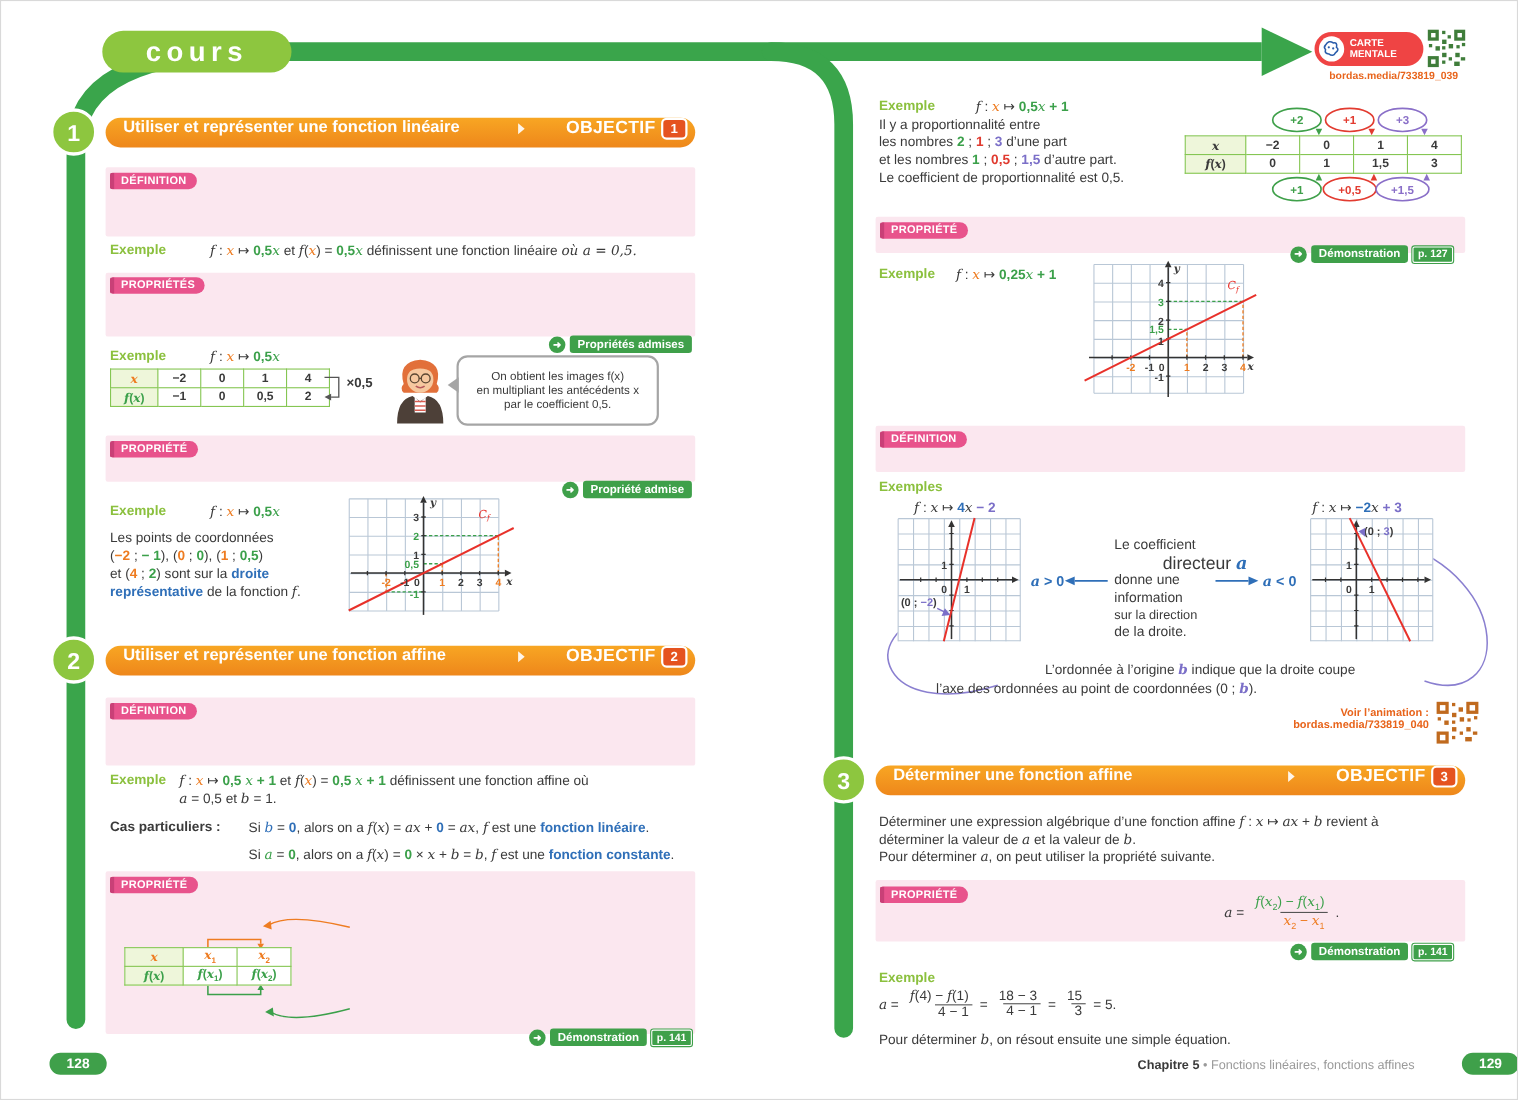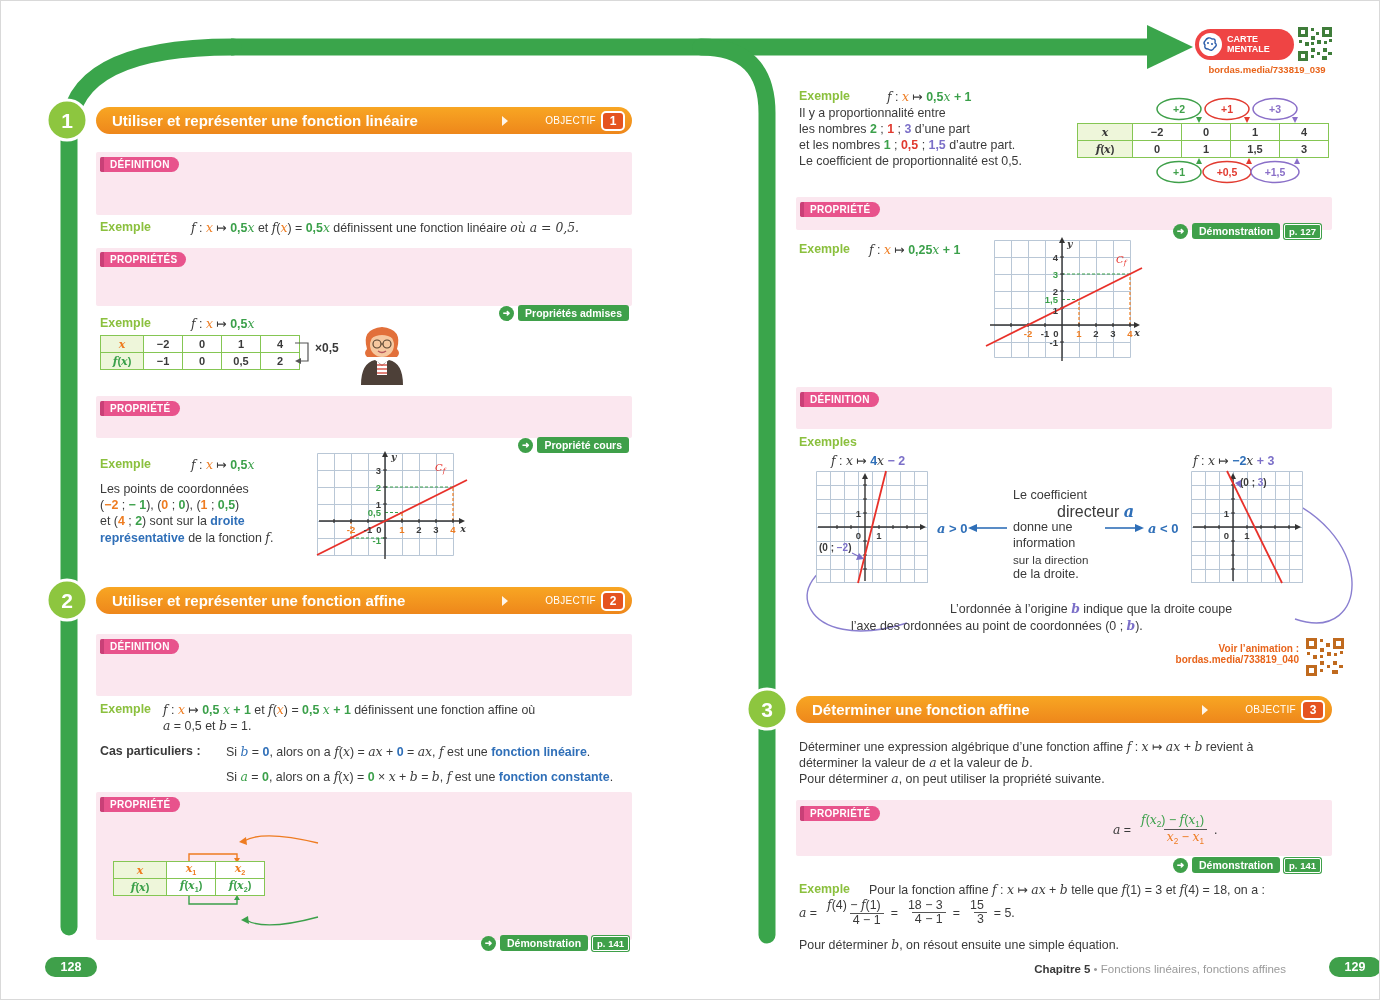--- a/index.html
+++ b/index.html
@@ -7,25 +7,25 @@
           font-family:"Liberation Sans",sans-serif;color:#3a3a3a;overflow:hidden;box-sizing:border-box;}
   svg{position:absolute;overflow:visible;}
   .t{position:absolute;font-size:12.4px;line-height:15px;white-space:nowrap;color:#3a3a3a;}
   .c-o{color:#ee7c21}.c-g{color:#3ba04a}.c-b{color:#2f6fb8}.c-p{color:#7b6fc8}.c-r{color:#e03a2f}.c-pk{color:#e8538c}
   .c-m{font-style:italic;font-family:"DejaVu Serif","Liberation Serif",serif}
   .c-bold{font-weight:700}
   sub{font-size:.66em}
   .cours{position:absolute;left:92px;top:27px;width:172px;height:38px;background:#8dc63f;border-radius:19px;
          display:flex;align-items:center;justify-content:center;color:#fff;font-weight:700;font-size:25px;letter-spacing:5px;z-index:3;}
   .hbar{position:absolute;width:536px;height:27px;background:linear-gradient(180deg,#f8a623,#ee871b);border-radius:14px;
-        display:flex;align-items:center;justify-content:space-between;padding:0 7px 0 16px;box-sizing:border-box;z-index:2;gap:20px;}
+        display:flex;align-items:flex-start;justify-content:space-between;padding:0 7px 0 16px;box-sizing:border-box;z-index:2;gap:20px;}
   .hbar .ttl{color:#fff;font-weight:700;font-size:15px;}
   .objwrap{display:flex;align-items:center;gap:5px;}
   .objarrow{width:0;height:0;border-top:5px solid transparent;border-bottom:5px solid transparent;border-left:6px solid rgba(255,255,255,.9);}
-  .objlab{color:#fff;font-weight:400;font-size:10px;letter-spacing:.3px;padding-left:32px;}
+  .objlab{color:#fff;font-weight:700;font-size:16px;letter-spacing:.3px;padding-left:32px;}
   .objnum{background:#e5531f;border:2px solid #fff;border-radius:5px;color:#fff;font-weight:700;font-size:12px;
           width:20px;height:16px;display:flex;align-items:center;justify-content:center;}
   .pinkbox{position:absolute;background:#fbe7ef;border-radius:2px;z-index:1;}
   .rib{position:absolute;background:#e8538c;color:#fff;font-weight:700;font-size:10px;letter-spacing:.3px;
        padding:2px 9px 2px 6px;border-radius:2px 9px 9px 2px;border-left:4px solid #c94077;z-index:2;}
   .exl{color:#8bc03e;font-weight:700;}
   .gbadge{position:absolute;display:flex;align-items:center;gap:4px;font-size:10.5px;font-weight:700;z-index:2;}
   .gcirc{width:15px;height:15px;border-radius:50%;background:#3fa04a;color:#fff;display:flex;align-items:center;justify-content:center;font-size:9px;}
   .glab{background:#3fa04a;color:#fff;padding:2px 7px;border-radius:3px;}
   .gpage{background:#3fa04a;color:#fff;border:1.5px solid #fff;box-shadow:0 0 0 1px #3fa04a;padding:1px 4px;border-radius:2px;font-size:9.5px;}
@@ -81,20 +81,23 @@
     </g>
 
     <g stroke="#8a7fd0" stroke-width="1.4" fill="none">
       <path d="M 906 622 C 800 655, 775 575, 848 557"></path>
       <polygon points="843,550 856,556 844,563" fill="#8a7fd0" stroke="none"></polygon>
       <path d="M 1294 618 C 1372 645, 1376 525, 1268 492"></path>
       <polygon points="1268,486 1257,491 1269,499" fill="#8a7fd0" stroke="none"></polygon>
     </g>
   </svg>
 
+  <div class="cours">
+      <span>cours</span>
+    </div>
 
   <div class="carte">
     <svg width="25" height="25" viewBox="0 0 25 25" style="position:static">
       <circle cx="12.5" cy="12.5" r="11.5" fill="#fff"></circle>
       <path d="M7 9 Q10 4 14 7 Q18 6 17 11 Q20 13 16 16 Q14 20 10 17 Q6 17 7 13 Q5 11 7 9 Z" fill="none" stroke="#2a5caa" stroke-width="1.4"></path>
       <circle cx="10" cy="11" r="1" fill="#2a5caa"></circle>
         <circle cx="14" cy="12" r="1" fill="#2a5caa"></circle>
     </svg>
     <div class="carte-txt">
         <div>CARTE</div>
@@ -190,29 +193,34 @@
     <circle cx="29" cy="26" r="12" fill="#f6c89f"></circle>
     <path d="M17 20 Q29 12 41 20 L41 16 Q29 6 17 16 Z" fill="#e2703a"></path>
     <circle cx="24" cy="25" r="4" fill="none" stroke="#5a4632" stroke-width="1.2"></circle>
     <circle cx="34" cy="25" r="4" fill="none" stroke="#5a4632" stroke-width="1.2"></circle>
     <line x1="28" y1="25" x2="30" y2="25" stroke="#5a4632" stroke-width="1.2"></line>
     <path d="M25 32 Q29 35 33 32" fill="none" stroke="#b5575a" stroke-width="1.4"></path>
     <path d="M8 66 Q8 44 22 41 L29 46 L36 41 Q50 44 50 66 Z" fill="#4d4038"></path>
     <path d="M24 42 L29 47 L34 42 L34 56 L24 56 Z" fill="#fff"></path>
     <path d="M24 46 H34 M24 50 H34 M24 54 H34" stroke="#d95b4f" stroke-width="1.4"></path>
   </svg>
+  <div class="bubble">
+    <div>On obtient les images f(x)</div>
+    <div>en multipliant les antécédents x</div>
+    <div>par le coefficient 0,5.</div>
+  </div>
 
   <div class="pinkbox" style="left:95px;top:395px;width:536px;height:42px"></div>
   <span class="rib" style="left:99px;top:400px">PROPRIÉTÉ</span>
   <span class="t" style="left:185px;top:401px"><span>La représentation graphique d’une fonction linéaire </span><span class="c-m">f</span><span> : </span><span class="c-o c-m">x</span><span> ↦ </span><span class="c-g c-m">a</span><span class="c-g c-m">x</span><span> est une</span></span>
   <span class="t" style="left:108px;top:417px"><span class="c-g c-bold">droite passant par l’origine du repère</span><span>.</span></span>
 
   <div class="gbadge" style="right:750px;top:436px">
     <span class="gcirc">➜</span>
-    <span class="glab">Propriété cours</span>
+    <span class="glab">Propriété admise</span>
   </div>
 
   <span class="t exl" style="left:99px;top:456px">Exemple</span>
   <span class="t" style="left:190px;top:456px"><span class="c-m">f</span><span> : </span><span class="c-o c-m">x</span><span> ↦ </span><span class="c-g c-bold">0,5</span><span class="c-g c-m">x</span></span>
   <span class="t" style="left:99px;top:481px">Les points de coordonnées</span>
   <span class="t" style="left:99px;top:497px"><span>(</span><span class="c-o c-bold">−2</span><span> ; </span><span class="c-g c-bold">− 1</span><span>), (</span><span class="c-o c-bold">0</span><span> ; </span><span class="c-g c-bold">0</span><span>), (</span><span class="c-o c-bold">1</span><span> ; </span><span class="c-g c-bold">0,5</span><span>)</span></span>
   <span class="t" style="left:99px;top:513px"><span>et (</span><span class="c-o c-bold">4</span><span> ; </span><span class="c-g c-bold">2</span><span>) sont sur la </span><span class="c-b c-bold">droite</span></span>
   <span class="t" style="left:99px;top:529px"><span class="c-b c-bold">représentative</span><span> de la fonction </span><span class="c-m">f</span><span>.</span></span>
 
   <svg width="150" height="112" viewBox="0 0 150 112" style="left:316px;top:448px;z-index:2;background:#fff">
@@ -539,21 +547,20 @@
       </span>
     <span>.</span>
   </div>
   <div class="gbadge" style="right:58px;top:856px">
     <span class="gcirc">➜</span>
     <span class="glab">Démonstration</span>
     <span class="gpage">p. 141</span>
   </div>
 
   <span class="t exl" style="left:798px;top:881px">Exemple</span>
-  <span class="t" style="left:868px;top:881px"><span>Pour la fonction affine </span><span class="c-m">f</span><span> : </span><span class="c-m">x</span><span> ↦ </span><span class="c-m">ax</span><span> + </span><span class="c-m">b</span><span> telle que </span><span class="c-m">f</span><span>(1) = 3 et </span><span class="c-m">f</span><span>(4) = 18, on a :</span></span>
   <div class="eqrow" style="left:798px;top:897px">
     <span><span class="c-m">a</span><span> =</span></span>
     <span class="frac">
         <span class="num"><span class="c-m">f</span><span>(4) − </span><span class="c-m">f</span><span>(1)</span></span>
         <span class="den">4 − 1</span>
       </span>
     <span>=</span>
     <span class="frac">
         <span class="num">18 − 3</span>
         <span class="den">4 − 1</span>

